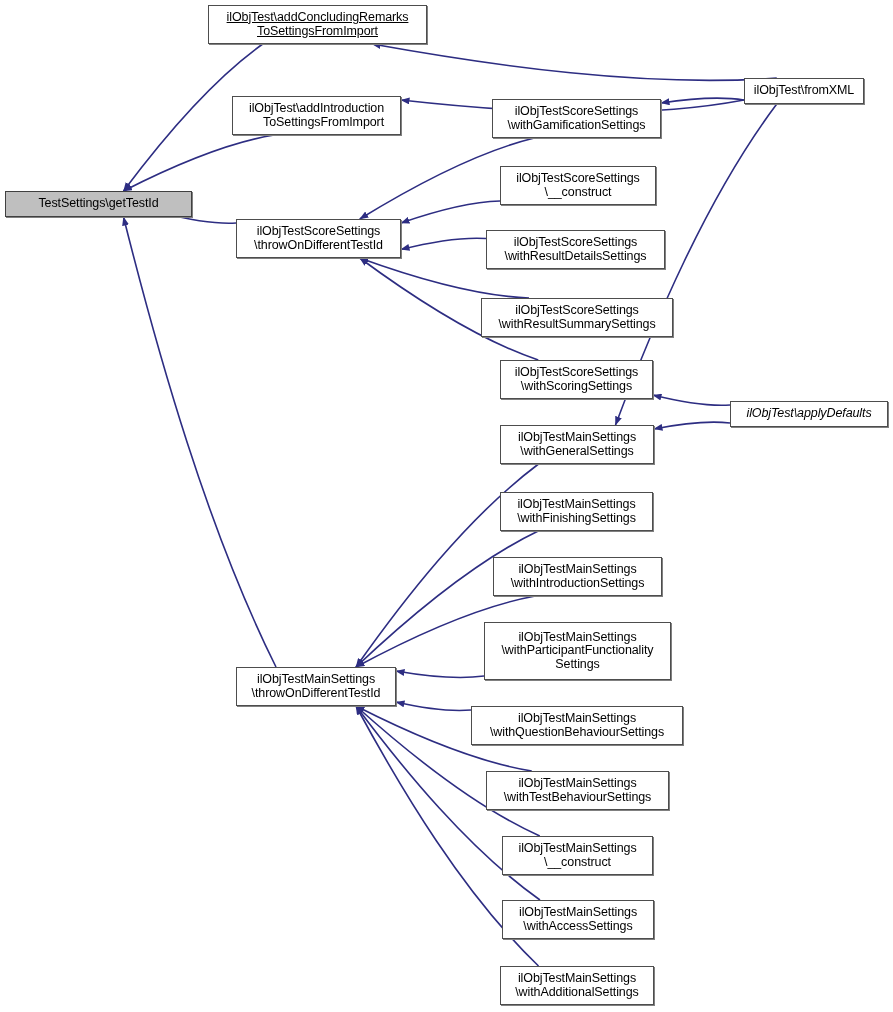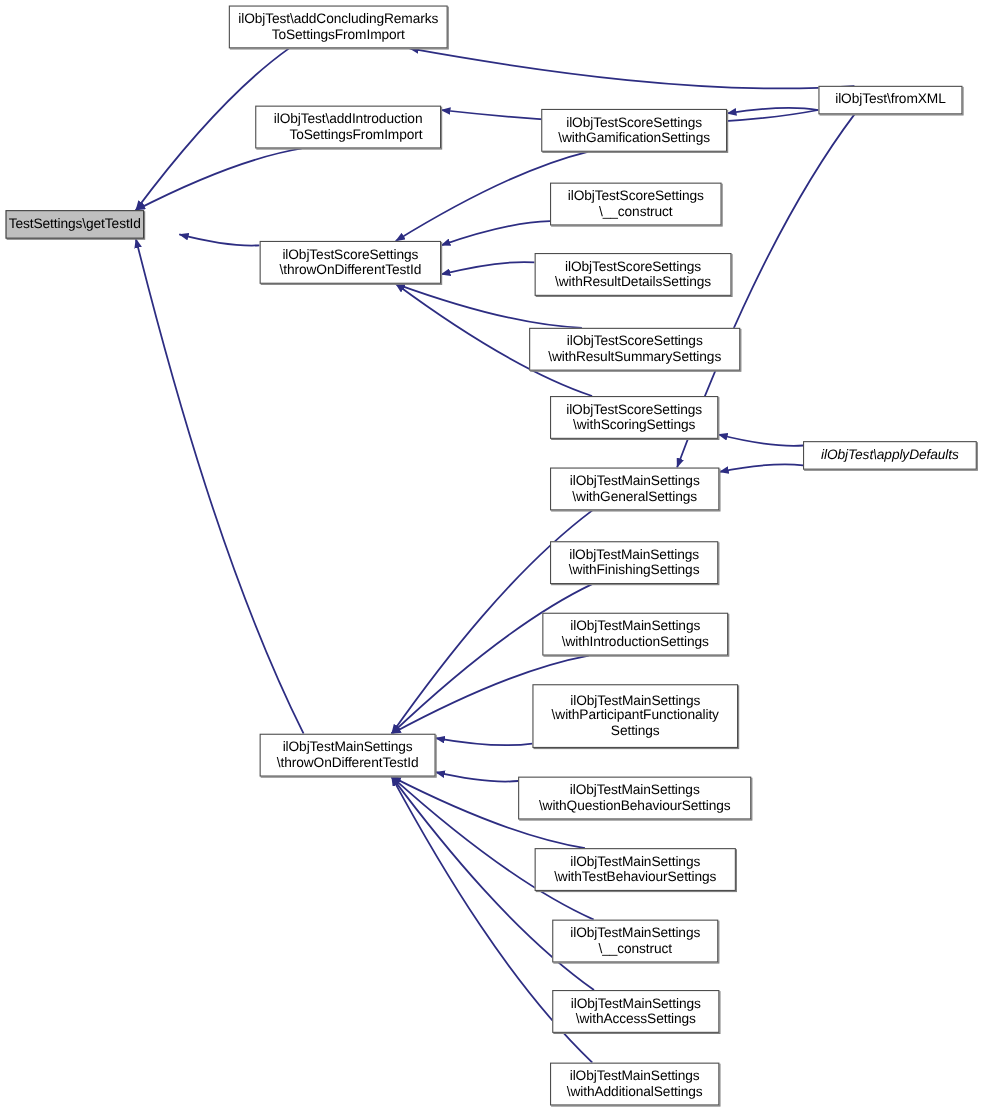--- a/index.html
+++ b/index.html
@@ -78,28 +78,28 @@
         <path d="M 484,676 C 455.525,679.944 422.22499999999997,675.58 396,671" marker-end="url(#arrowhead)" stroke="#2d2d82"></path>
         <path d="M 471,710 C 446.496,712.1650000000001 418.22,707.025 396,702" marker-end="url(#arrowhead)" stroke="#2d2d82"></path>
         <path d="M 531.75,771 C 471.41499999999996,761.2722500000001 406.45000000000005,731.65125 356,706" marker-end="url(#arrowhead)" stroke="#2d2d82"></path>
         <path d="M 539.75,836 C 472.76,805.9762499999999 406.575,751.43125 356,706" marker-end="url(#arrowhead)" stroke="#2d2d82"></path>
         <path d="M 540,900 C 468.898,849.512 404.41,770.6400000000001 356,706" marker-end="url(#arrowhead)" stroke="#2d2d82"></path>
         <path d="M 538.5,966 C 463.72,894.2974999999999 401.65,790.3875 356,706" marker-end="url(#arrowhead)" stroke="#2d2d82"></path>
       </g>
   </svg>
 
   <div id="node-layer">
-      <div class="node highlight" style="left: 5px; top: 191px; width: 126px; height: 26px;"><span>TestSettings\getTestId</span></div>
-      <div class="node" style="left: 208px; top: 5px; width: 199px; height: 39px;"><span>ilObjTest\addConcludingRemarks
+      <div class="node highlight" style="left: 5px; top: 191px; width: 187px; height: 26px;"><span>TestSettings\getTestId</span></div>
+      <div class="node" style="left: 208px; top: 5px; width: 219px; height: 39px; text-decoration: underline;"><span>ilObjTest\addConcludingRemarks
 ToSettingsFromImport</span></div>
       <div class="node" style="left: 232px; top: 96px; width: 169px; height: 39px; text-align: right;"><span>ilObjTest\addIntroduction
 ToSettingsFromImport</span></div>
       <div class="node" style="left: 236px; top: 219px; width: 165px; height: 39px;"><span>ilObjTestScoreSettings
 \throwOnDifferentTestId</span></div>
-      <div class="node" style="left: 744px; top: 78px; width: 131px; height: 26px;"><span>ilObjTest\fromXML</span></div>
+      <div class="node" style="left: 744px; top: 78px; width: 120px; height: 26px;"><span>ilObjTest\fromXML</span></div>
       <div class="node" style="left: 492px; top: 99px; width: 169px; height: 39px;"><span>ilObjTestScoreSettings
 \withGamificationSettings</span></div>
       <div class="node" style="left: 500px; top: 166px; width: 156px; height: 39px;"><span>ilObjTestScoreSettings
 \__construct</span></div>
       <div class="node" style="left: 486px; top: 230px; width: 179px; height: 39px;"><span>ilObjTestScoreSettings
 \withResultDetailsSettings</span></div>
       <div class="node" style="left: 481px; top: 298px; width: 192px; height: 39px;"><span>ilObjTestScoreSettings
 \withResultSummarySettings</span></div>
       <div class="node" style="left: 500px; top: 360px; width: 153px; height: 39px;"><span>ilObjTestScoreSettings
 \withScoringSettings</span></div>

